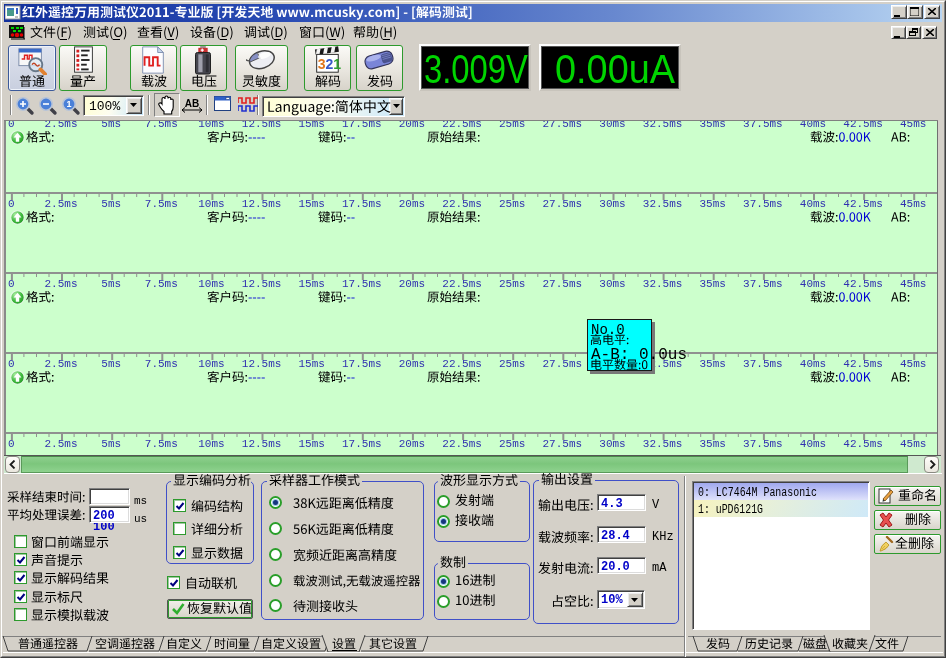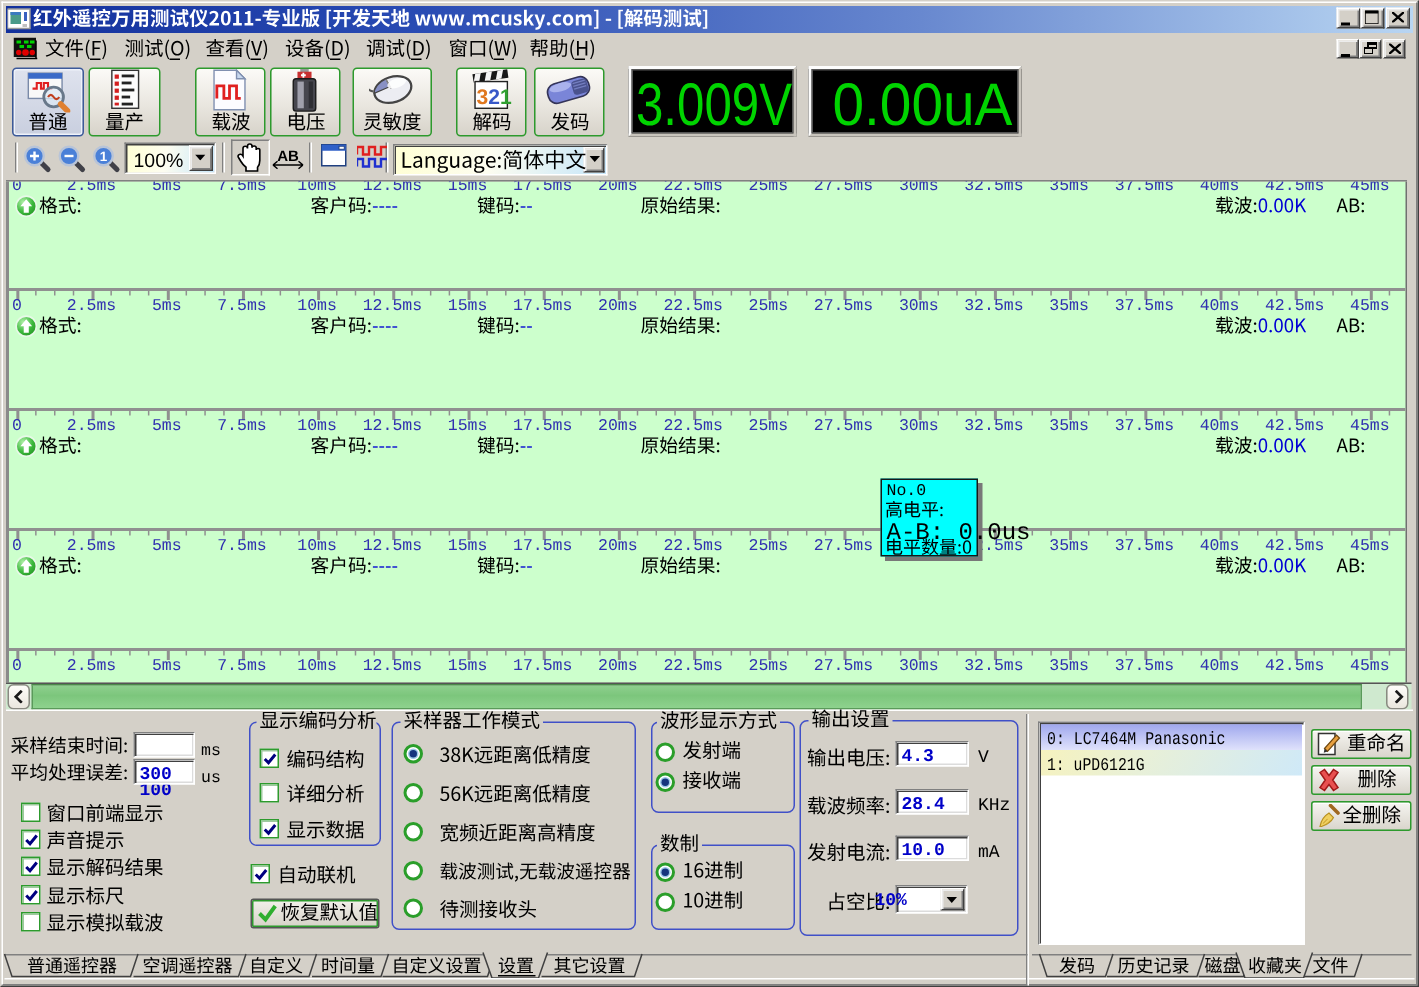--- a/index.html
+++ b/index.html
@@ -562,21 +562,21 @@
 <svg class="abs" style="left:61px;top:96px" width="20" height="20" viewBox="0 0 20 20">
     <path d="M12 12 L17 17" stroke="#404048" stroke-width="3.4" stroke-linecap="round"></path>
     <circle cx="8" cy="8" r="6.2" fill="#4a80d8" stroke="#b8c4d8" stroke-width="1.6"></circle>
     <text x="8" y="11" font-size="9" font-weight="bold" fill="#fff" text-anchor="middle" font-family="Liberation Sans">1</text>
   </svg>
 <div class="abs" style="left:83px;top:95px;width:61px;height:21px;border:1px solid;border-color:#808080 #fff #fff #808080;box-shadow:inset 1px 1px 0 #404040;background:linear-gradient(100deg,#ffffd4,#fdfdf0 45%,#c6e6fa)"></div>
 <div class="abs bevel-out" style="left:126px;top:97px;width:16px;height:17px;background:#d4d0c8"></div>
 <svg class="abs" style="left:130px;top:103px" width="7" height="4" viewBox="0 0 7 4">
     <path d="M0 0 h7 l-3.5 4 z" fill="#000"></path>
   </svg>
-<div class="abs" style="left:89px;top:99px;font-size:13px;color:#000;font-family:Liberation Sans, sans-serif">100%</div>
+<div class="abs" style="left:89px;top:99px;font-size:13px;color:#000;font-family:Liberation Mono, monospace">100%</div>
 <div class="abs" style="left:154px;top:93px;width:26px;height:24px;border:1px solid;border-color:#808080 #fff #fff #808080;background:#d4d0c8"></div>
 <svg class="abs" style="left:158px;top:95px" width="18" height="20" viewBox="0 0 18 20">
 <path d="M4 9 V4 q0-1.5 1.5-1.5 T7 4 V2.5 q0-1.5 1.5-1.5 T10 2.5 V3.5 q0-1.2 1.4-1.2 t1.4 1.2 V5 q0-1 1.2-1 t1.2 1 v7 q0 3-1.5 4.5 l0 2.5 H6 l0-2.5 q-2-1.5-3.5-4 l-1.5-2.5 q-0.8-1.4 0.6-2 t2.4 1 z" fill="#fff" stroke="#000" stroke-width="1.1"></path>
   </svg>
 <svg class="abs" style="left:181px;top:96px" width="22" height="18" viewBox="0 0 22 18">
 <text x="11" y="11" font-size="10" font-weight="bold" fill="#000" text-anchor="middle" font-family="Liberation Sans">AB</text>
 <path d="M1 14 h20 M1 14 l3-2.5 M1 14 l3 2.5 M21 14 l-3 -2.5 M21 14 l-3 2.5" stroke="#000" fill="none"></path>
   </svg>
 <svg class="abs" style="left:214px;top:96px" width="18" height="16" viewBox="0 0 18 16">
 <rect x="0.5" y="0.5" width="16" height="14" fill="#fff" stroke="#204080"></rect>
@@ -1439,21 +1439,21 @@
 <svg style="position:absolute;left:891.0px;top:131.0px;overflow:visible" width="19" height="12">
     <g transform="matrix(0.0500,0,0,-0.0500,0,10.50)">
       <g fill="#000">
         <use href="#r41" x="0"></use>
         <use href="#r42" x="152"></use>
         <use href="#r3a" x="316"></use>
       </g>
     </g>
   </svg>
 <div class="abs" style="left:587px;top:319px;width:65px;height:52px;background:#00ffff;border:1px solid #181818;box-shadow:3px 3px 0 #787878;z-index:30"></div>
-<div class="abs mono" style="left:591px;top:322px;font-size:11px;z-index:31;color:#000">No.0</div>
+<div class="abs mono" style="left:591px;top:322px;font-size:14px;z-index:31;color:#000">No.0</div>
 <svg style="position:absolute;left:590.0px;top:334.0px;overflow:visible;z-index:31" width="39" height="12">
     <g transform="matrix(0.0480,0,0,-0.0480,0,10.08)">
       <g fill="#000">
         <use href="#r9ad8" x="0"></use>
         <use href="#r7535" x="250"></use>
         <use href="#r5e73" x="500"></use>
         <use href="#r3a" x="750"></use>
       </g>
     </g>
   </svg>
@@ -1505,21 +1505,21 @@
         <use href="#r5747" x="250"></use>
         <use href="#r5904" x="500"></use>
         <use href="#r7406" x="750"></use>
         <use href="#r8bef" x="1000"></use>
         <use href="#r5dee" x="1250"></use>
         <use href="#r3a" x="1500"></use>
       </g>
     </g>
   </svg>
 <div class="tb" style="left:89px;top:506px;width:41px;height:17px"></div>
-<div class="val" style="left:93px;top:509px">300</div>
+<div class="val" style="left:93px;top:509px">200</div>
 <div class="abs mono" style="left:134px;top:513px;font-size:11px">us</div>
 <div class="cb" style="left:14px;top:535px"></div>
 <svg style="position:absolute;left:31.0px;top:536.0px;overflow:visible" width="78" height="13">
     <g transform="matrix(0.0520,0,0,-0.0520,0,10.92)">
       <g fill="#000">
         <use href="#r7a97" x="0"></use>
         <use href="#r53e3" x="250"></use>
         <use href="#r524d" x="500"></use>
         <use href="#r7aef" x="750"></use>
         <use href="#r663e" x="1000"></use>
@@ -1885,34 +1885,34 @@
       <g fill="#000">
         <use href="#r53d1" x="0"></use>
         <use href="#r5c04" x="250"></use>
         <use href="#r7535" x="500"></use>
         <use href="#r6d41" x="750"></use>
         <use href="#r3a" x="1000"></use>
       </g>
     </g>
   </svg>
 <div class="tb" style="left:597px;top:557px;width:49px;height:17px"></div>
-<div class="val" style="left:601px;top:560px">10.0</div>
+<div class="val" style="left:601px;top:560px">20.0</div>
 <div class="abs mono" style="left:652px;top:561px;font-size:12px">mA</div>
 <svg style="position:absolute;left:551.4px;top:595.0px;overflow:visible" width="43" height="13">
     <g transform="matrix(0.0520,0,0,-0.0520,0,10.92)">
       <g fill="#000">
         <use href="#r5360" x="0"></use>
         <use href="#r7a7a" x="250"></use>
         <use href="#r6bd4" x="500"></use>
         <use href="#r3a" x="750"></use>
       </g>
     </g>
   </svg>
 <div class="tb" style="left:597px;top:590px;width:48px;height:19px"></div>
-<div class="val" style="left:583px;top:593px">10%</div>
+<div class="val" style="left:601px;top:593px">10%</div>
 <div class="abs bevel-out" style="left:627px;top:592px;width:16px;height:15px;background:#d4d0c8"></div>
 <svg class="abs" style="left:631px;top:598px" width="7" height="4" viewBox="0 0 7 4">
     <path d="M0 0 h7 l-3.5 4 z" fill="#000"></path>
   </svg>
 <div class="abs" style="left:684px;top:476px;width:1px;height:175px;background:#808080"></div>
 <div class="abs" style="left:685px;top:476px;width:1px;height:175px;background:#fff"></div>
 <div class="abs" style="left:692px;top:481px;width:178px;height:149px;background:#fff;border:1px solid;border-color:#808080 #fff #fff #808080;box-shadow:inset 1px 1px 0 #404040"></div>
 <div class="abs" style="left:694px;top:483px;width:174px;height:17px;background:linear-gradient(180deg,#9aa4ee,#dfe2fb)"></div>
 <div class="abs" style="left:694px;top:483px;width:174px;height:17px;background:linear-gradient(180deg,#a0a8ee,#dfe2fb)"></div>
 <div class="abs" style="left:694px;top:500px;width:174px;height:17px;background:linear-gradient(120deg,#f6f2be,#e8f0d8 40%,#cfe9f8)"></div>

